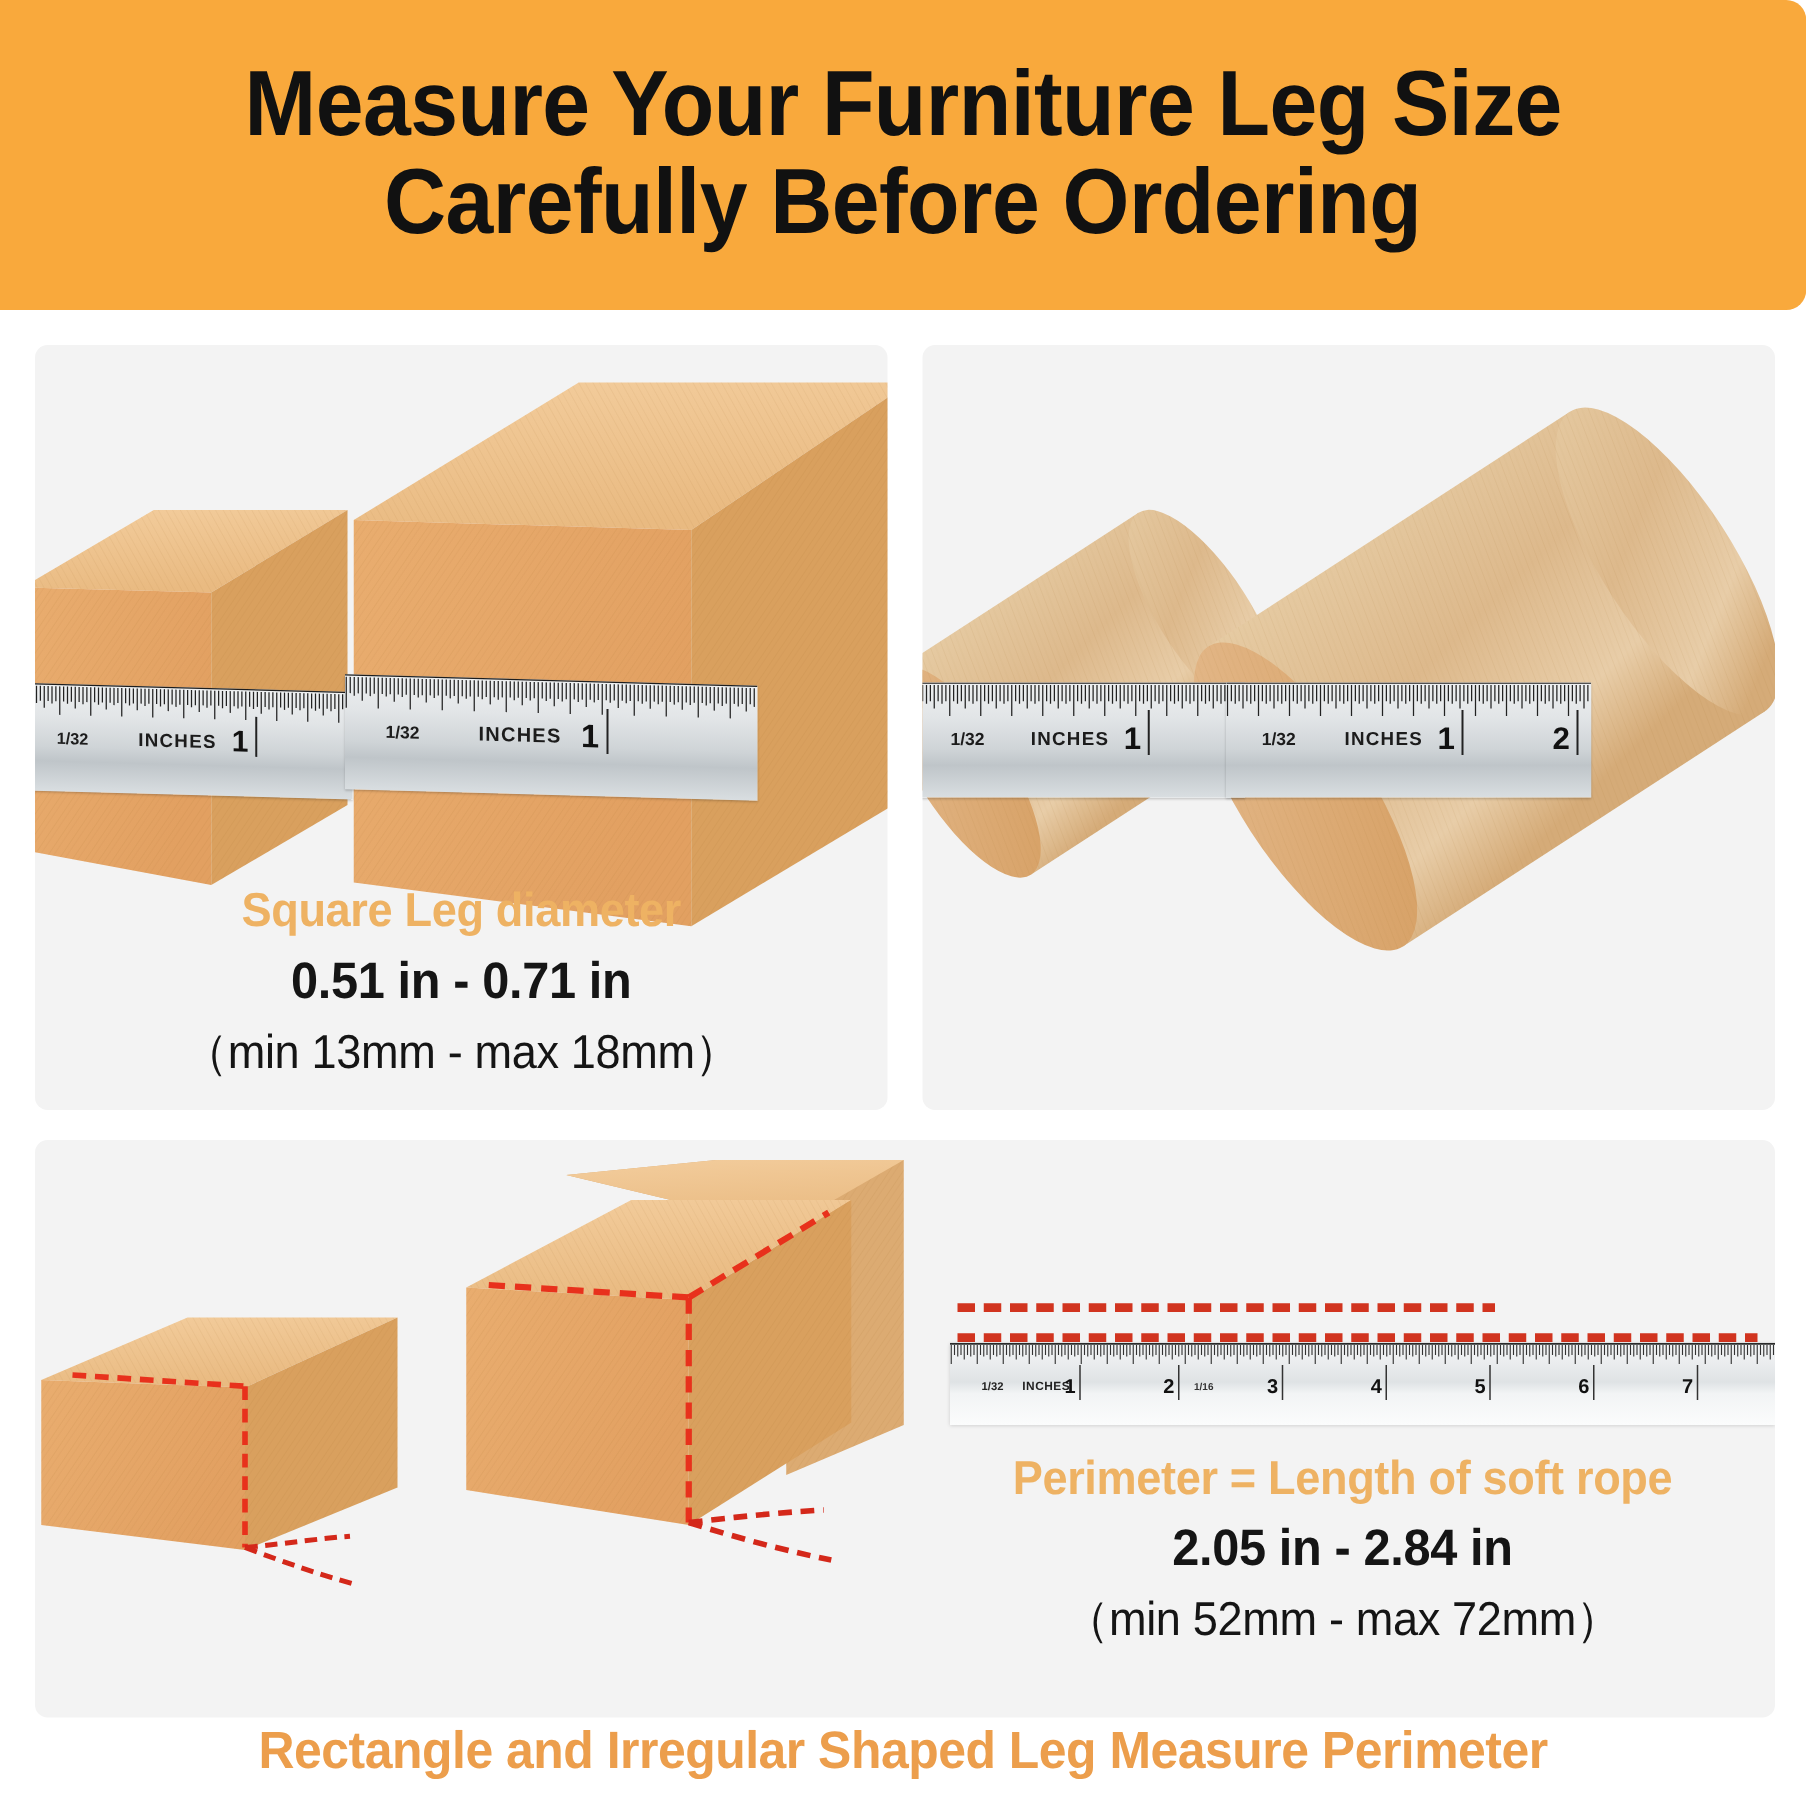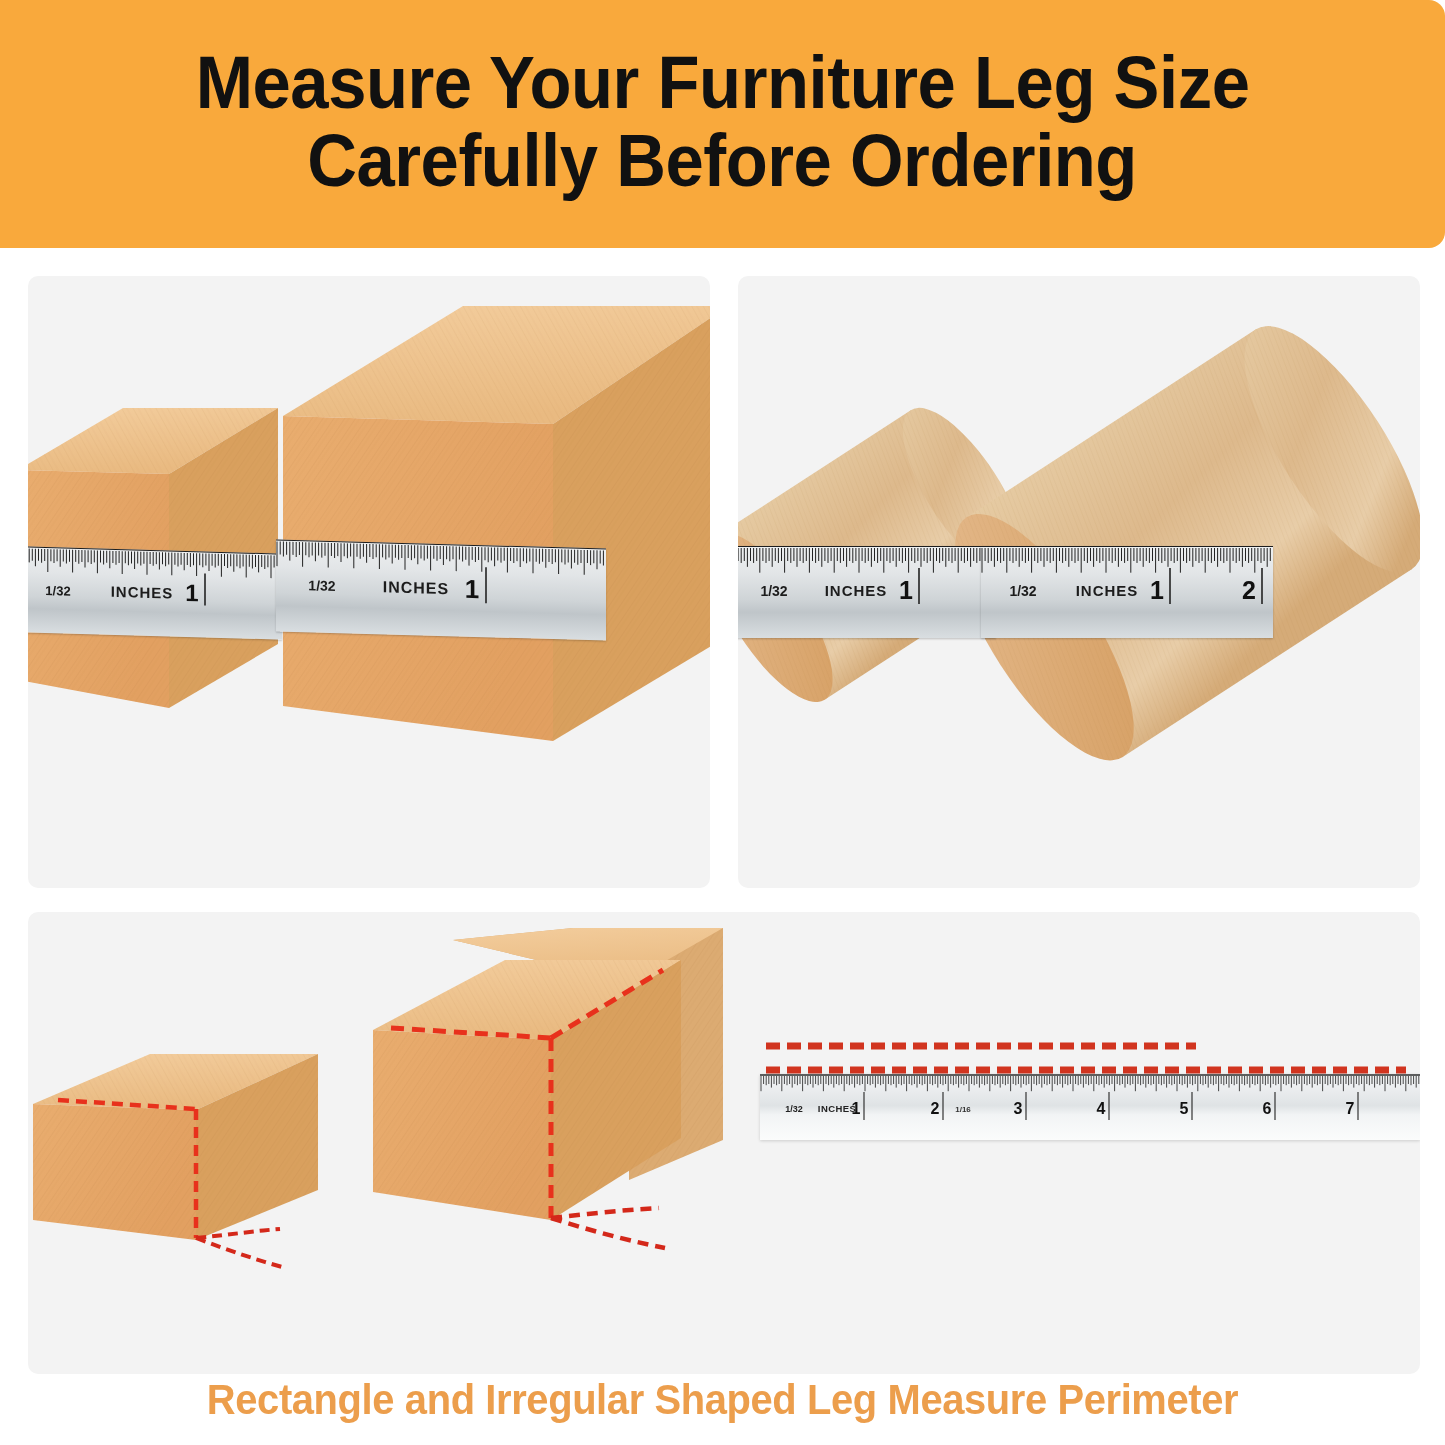--- a/index.html
+++ b/index.html
@@ -337,20 +337,25 @@
             <line x1="324.20" y1="2" x2="324.20" y2="15.00"></line>
             <line x1="327.40" y1="2" x2="327.40" y2="16.95"></line>
           </g>
         <text x="46" y="50" font-family="Liberation Sans, sans-serif" font-size="14" font-weight="bold" fill="#1c1c1c" text-anchor="middle">1/32</text>
         <text x="140" y="50" font-family="Liberation Sans, sans-serif" font-size="16" font-weight="bold" fill="#1c1c1c" text-anchor="middle" letter-spacing="1">INCHES</text>
         <text x="196" y="53" font-family="Liberation Sans, sans-serif" font-size="26" font-weight="bold" fill="#111" text-anchor="middle">1</text>
         <line x1="210" y1="22" x2="210" y2="58" stroke="#222" stroke-width="1.6"></line>
       </svg>
     </div>
 
+    <div class="caption" style="top:432px;">
+      <div class="cap-title">Square Leg diameter</div>
+      <div class="cap-main" style="margin-top:10px;">0.51 in - 0.71 in</div>
+      <div class="cap-sub" style="margin-top:8px;">（min 13mm - max 18mm）</div>
+    </div>
   </div>
 
   <div class="panel" id="panel-circular">
 
     <div class="shape" style="left:-5px;top:110px;width:300px;height:330px;">
       <svg viewBox="0 0 300 330" style="width:100%;height:100%;display:block;overflow:visible;">
         <defs>
           <linearGradient id="cylG" x1="0" y1="0" x2="0.25" y2="1">
             <stop offset="0" stop-color="#e6cba3"></stop>
               <stop offset="0.45" stop-color="#ddb98c"></stop>
@@ -925,17 +930,22 @@
         <line x1="349" y1="18" x2="349" y2="46" stroke="#333" stroke-width="1.2"></line>
         <text x="424" y="40" font-family="Liberation Sans, sans-serif" font-size="16" font-weight="bold" fill="#111" text-anchor="middle">5</text>
         <line x1="432" y1="18" x2="432" y2="46" stroke="#333" stroke-width="1.2"></line>
         <text x="507" y="40" font-family="Liberation Sans, sans-serif" font-size="16" font-weight="bold" fill="#111" text-anchor="middle">6</text>
         <line x1="515" y1="18" x2="515" y2="46" stroke="#333" stroke-width="1.2"></line>
         <text x="590" y="40" font-family="Liberation Sans, sans-serif" font-size="16" font-weight="bold" fill="#111" text-anchor="middle">7</text>
         <line x1="598" y1="18" x2="598" y2="46" stroke="#333" stroke-width="1.2"></line>
       </svg>
     </div>
 
+    <div class="caption" style="left:700px;width:692px;top:250px;">
+      <div class="cap-title">Perimeter = Length of soft rope</div>
+      <div class="cap-main" style="margin-top:10px;">2.05 in - 2.84 in</div>
+      <div class="cap-sub" style="margin-top:8px;">（min 52mm - max 72mm）</div>
+    </div>
   </div>
 
   <div class="bottom-caption">Rectangle and Irregular Shaped Leg Measure Perimeter</div>
 
 </div>
 
 </body></html>

